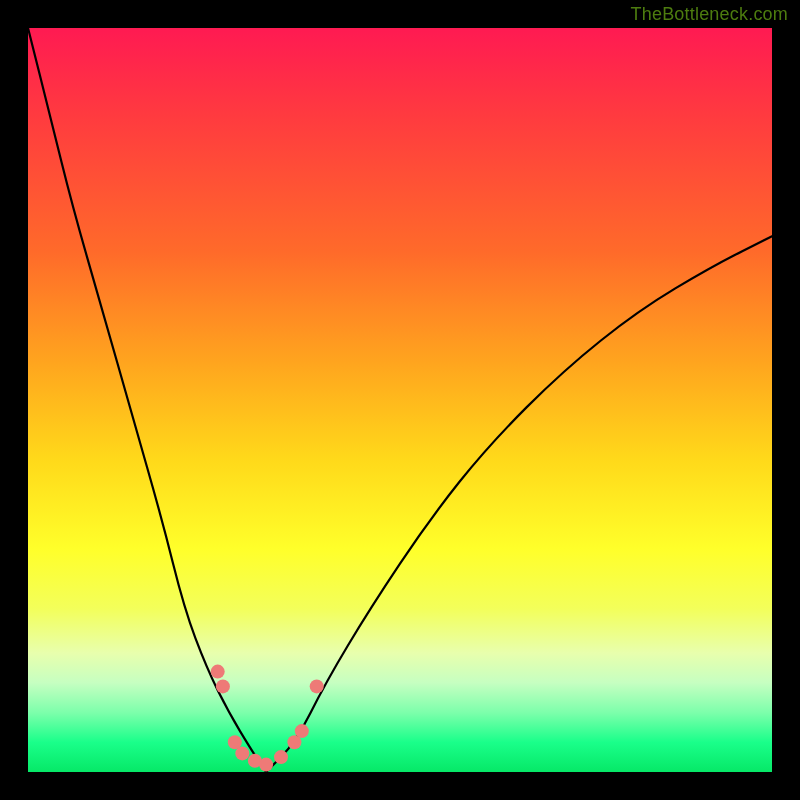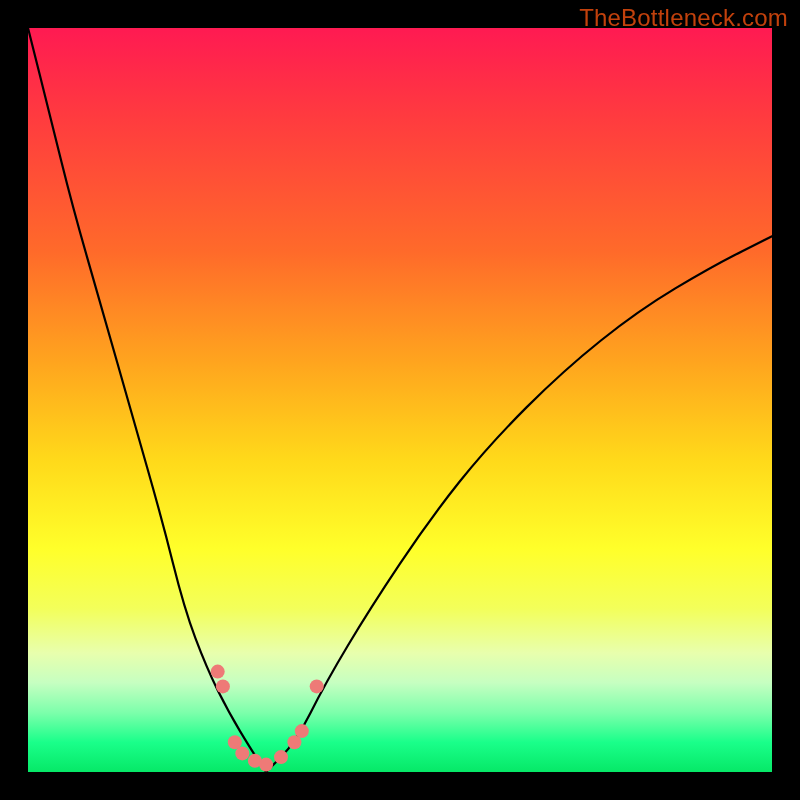--- a/index.html
+++ b/index.html
@@ -15,22 +15,22 @@
     position: absolute;
     left: 0; top: 0;
     width: 800px;
     height: 800px;
     background: #000;
   }
   .watermark {
     position: absolute;
     top: 4px;
     right: 12px;
-    color: #c2410c;
-    font-size: 24px;
+    color: #4d7c0f;
+    font-size: 18px;
     font-weight: 500;
     letter-spacing: 0.2px;
     z-index: 10;
   }
   .plot {
     position: absolute;
     left: 28px;
     top: 28px;
     width: 744px;
     height: 744px;

